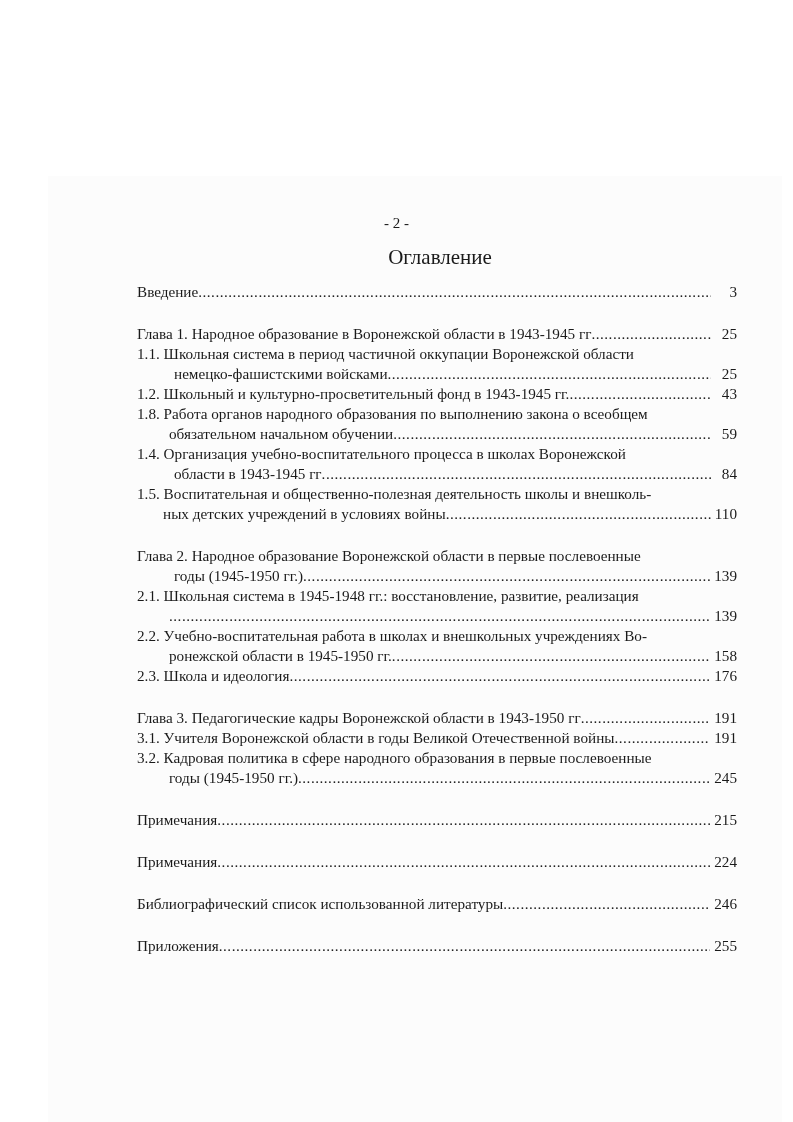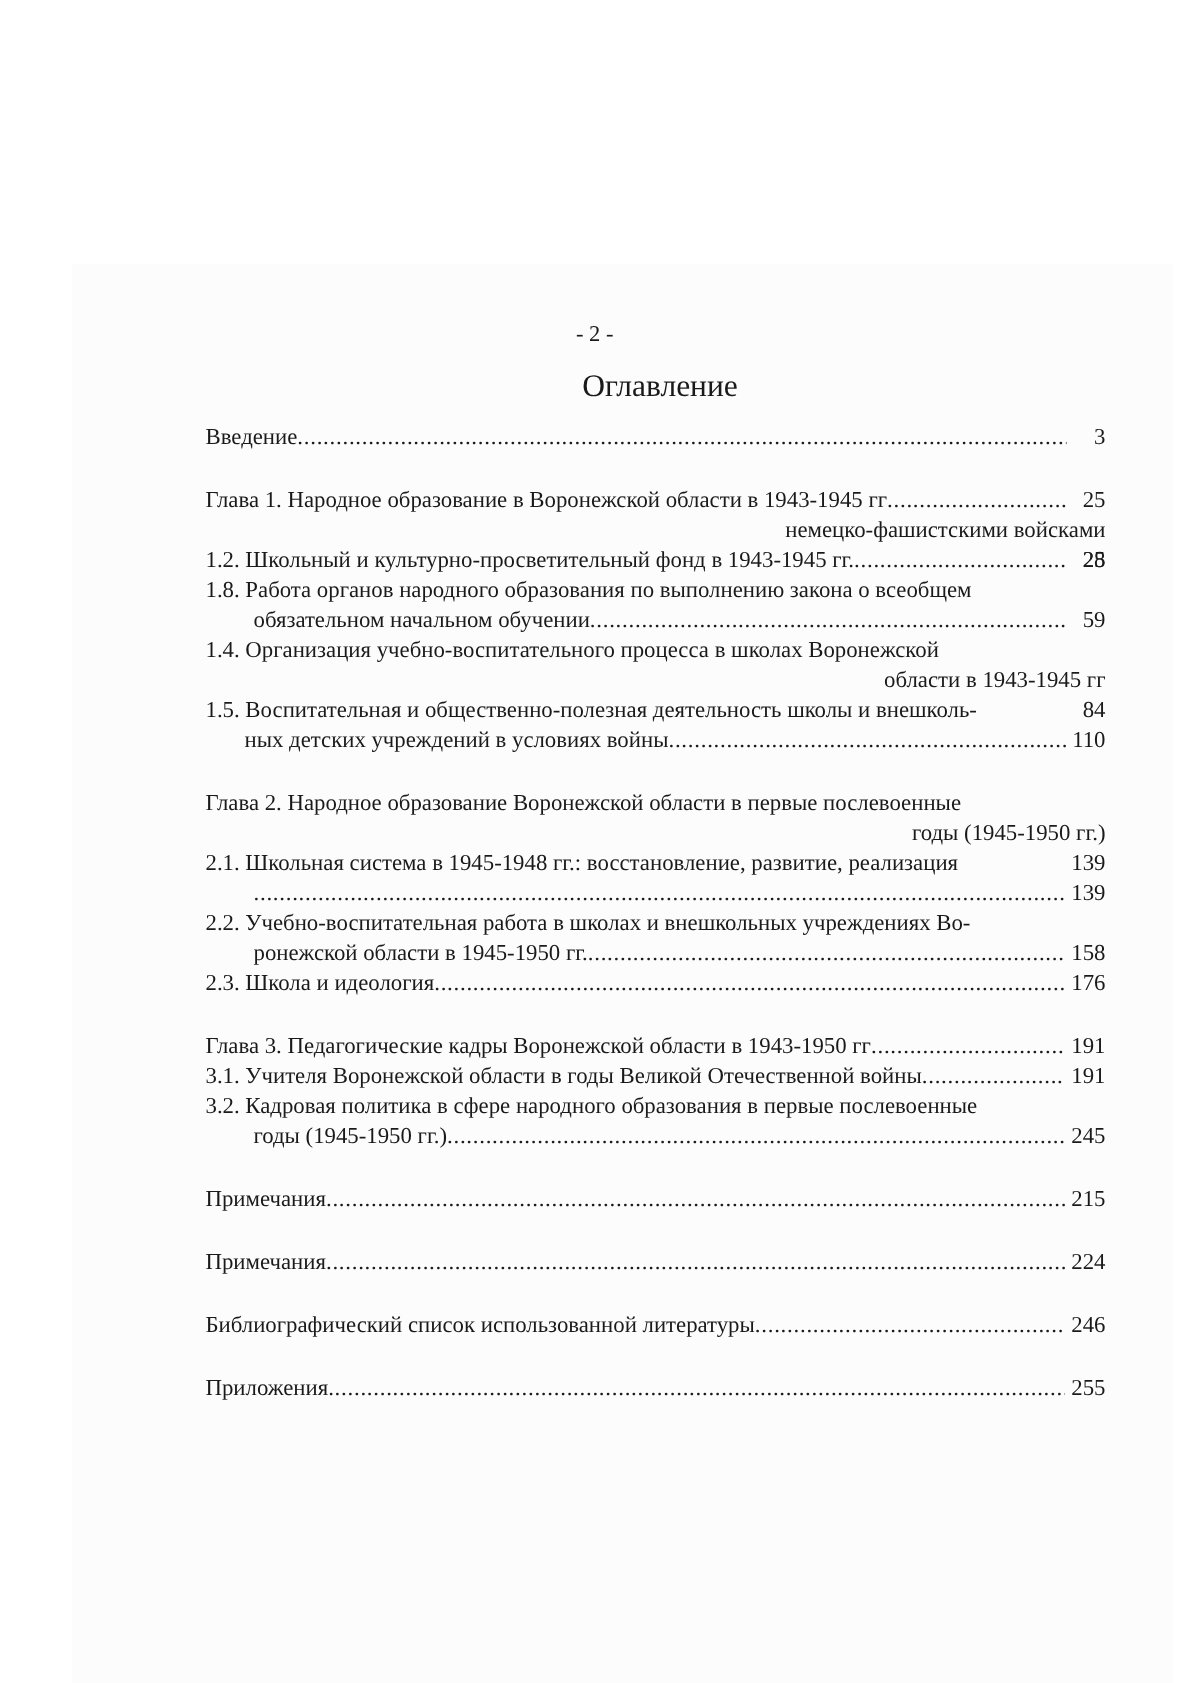--- a/index.html
+++ b/index.html
@@ -70,21 +70,21 @@
     }
     .line .dots::after {
       content: "..............................................................................................................................................................................................";
     }
     .line .pg {
       white-space: nowrap;
       text-align: right;
       min-width: 22px;
     }
     .indent-cont { padding-left: 32px; }
-    .indent-cont-1 { padding-left: 37px; flex-direction: column; }
+    .indent-cont-1 { padding-left: 37px; }
     .indent-cont-2 { padding-left: 26px; }
     .gap-big { height: 22px; }
   </style>
 </head>
 <body>
 
 <div class="scan-area"></div>
 
 <div class="page-number">- 2 -</div>
 <div class="toc-title">Оглавление</div>
@@ -103,32 +103,35 @@
 
   <div class="entry">
     <div class="line">
       <span class="txt">Глава 1. Народное образование в Воронежской области в 1943-1945 гг</span>
       <span class="dots"></span>
       <span class="pg">25</span>
     </div>
   </div>
 
   <div class="entry">
+    <div class="line">
+        <span class="txt">1.1.  Школьная система в период частичной оккупации Воронежской области</span>
+      </div>
     <div class="line indent-cont-1">
       <span class="txt">немецко-фашистскими войсками</span>
       <span class="dots"></span>
       <span class="pg">25</span>
     </div>
   </div>
 
   <div class="entry">
     <div class="line">
       <span class="txt">1.2. Школьный и культурно-просветительный фонд в 1943-1945 гг.</span>
       <span class="dots"></span>
-      <span class="pg">28</span>
+      <span class="pg">43</span>
     </div>
   </div>
 
   <div class="entry">
     <div class="line">
         <span class="txt">1.8. Работа органов народного образования по выполнению закона о всеобщем</span>
       </div>
     <div class="line indent-cont">
       <span class="txt">обязательном начальном обучении</span>
       <span class="dots"></span>

